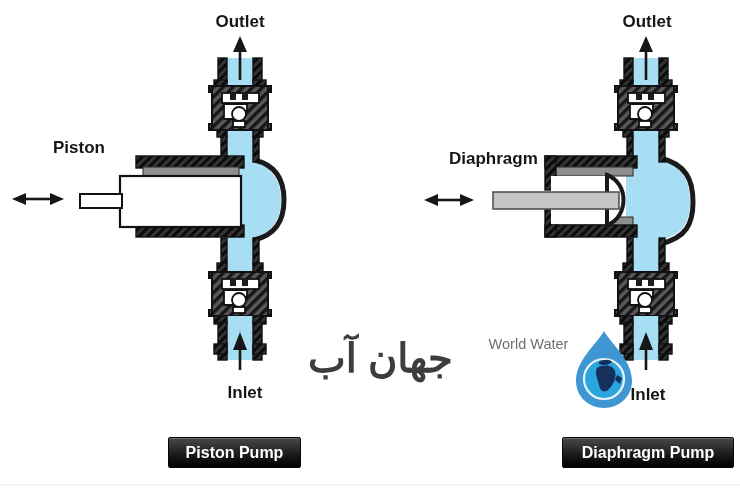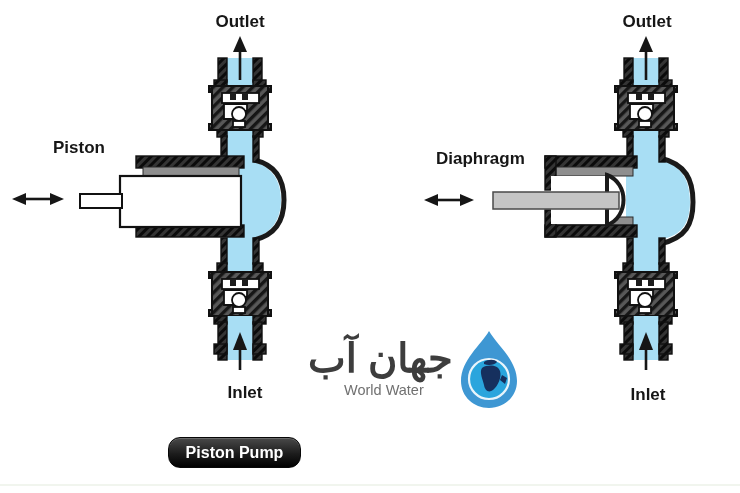--- a/index.html
+++ b/index.html
@@ -19,25 +19,25 @@
   .outline{fill:none;stroke:#1a1a1a;stroke-width:5;}
 
   
   .lbl{position:absolute;font-size:17px;font-weight:600;color:var(--ink);white-space:nowrap;}
   .lbl.center{transform:translateX(-50%);}
 
   
   .caption{position:absolute;display:flex;align-items:center;justify-content:center;
     background:linear-gradient(180deg,var(--caption-top) 0%,#1c1c1c 55%,var(--caption-bottom) 100%);
     color:var(--caption-text);font-weight:bold;font-size:16px;border:1px solid #070707;
-    border-radius:12px;box-shadow:inset 0 1px 0 rgba(255,255,255,.18);white-space:nowrap;}
+    border-radius:2px;box-shadow:inset 0 1px 0 rgba(255,255,255,.18);white-space:nowrap;}
 
   
   .logo{position:absolute;left:308px;top:330px;display:flex;gap:7px;align-items:flex-start;}
-  .logo-text{display:flex;flex-direction:column;align-items:flex-end;padding-top:5px;}
+  .logo-text{display:flex;align-items:flex-end;padding-top:5px;}
   .logo-fa{font-size:40px;font-weight:bold;line-height:46px;color:var(--brand-text);direction:rtl;}
   .logo-en{font-size:14.5px;line-height:17px;color:var(--subtitle-text);align-self:flex-start;margin-top:1px;margin-left:36px;}
 
   .baseline{position:absolute;left:0;top:484px;width:740px;height:2px;
     background:var(--baseline);opacity:.8;}
 </style>
 </head>
 <body>
 
 <div class="stage">
@@ -146,25 +146,26 @@
         <line x1="436" y1="200" x2="462" y2="200" class="arrowline"></line>
         <polygon points="438,194 438,206 424,200" class="ink"></polygon>
         <polygon points="460,194 460,206 474,200" class="ink"></polygon>
       </g>
     </g>
   </svg>
 
   <div class="lbl center" style="left:240px;top:12px">Outlet</div>
   <div class="lbl center" style="left:647px;top:12px">Outlet</div>
   <div class="lbl" style="left:53px;top:138px">Piston</div>
-  <div class="lbl" style="left:436px;top:149px">Diaphragm</div>
+  <div class="lbl" style="left:449px;top:149px">Diaphragm</div>
   <div class="lbl center" style="left:245px;top:383px">Inlet</div>
   <div class="lbl center" style="left:648px;top:385px">Inlet</div>
 
   <div class="caption" style="left:168px;top:437px;width:131px;height:29px">Piston Pump</div>
+  <div class="caption" style="left:562px;top:437px;width:170px;height:29px">Diaphragm Pump</div>
 
   <div class="logo">
     <div class="logo-text">
       <div class="logo-fa">جهان آب</div>
       <div class="logo-en">World Water</div>
     </div>
     <svg width="58" height="78" viewBox="0 0 58 78" style="position:static">
       <path d="M29,1 C37,15 57,30 57,51 C57,66.5 44.5,78 29,78 C13.5,78 1,66.5 1,51 C1,30 21,15 29,1 Z" fill="var(--drop)"></path>
       <circle cx="29" cy="49" r="20" fill="var(--globe-ocean)" stroke="var(--globe-ring)" stroke-width="2.2"></circle>
       <path d="M22,38 C28,34 38,35 40,41 C42,47 38,56 33,60 C29,63 25,61 24,55 C23,50 19,42 22,38 Z" fill="var(--globe-land)"></path>

